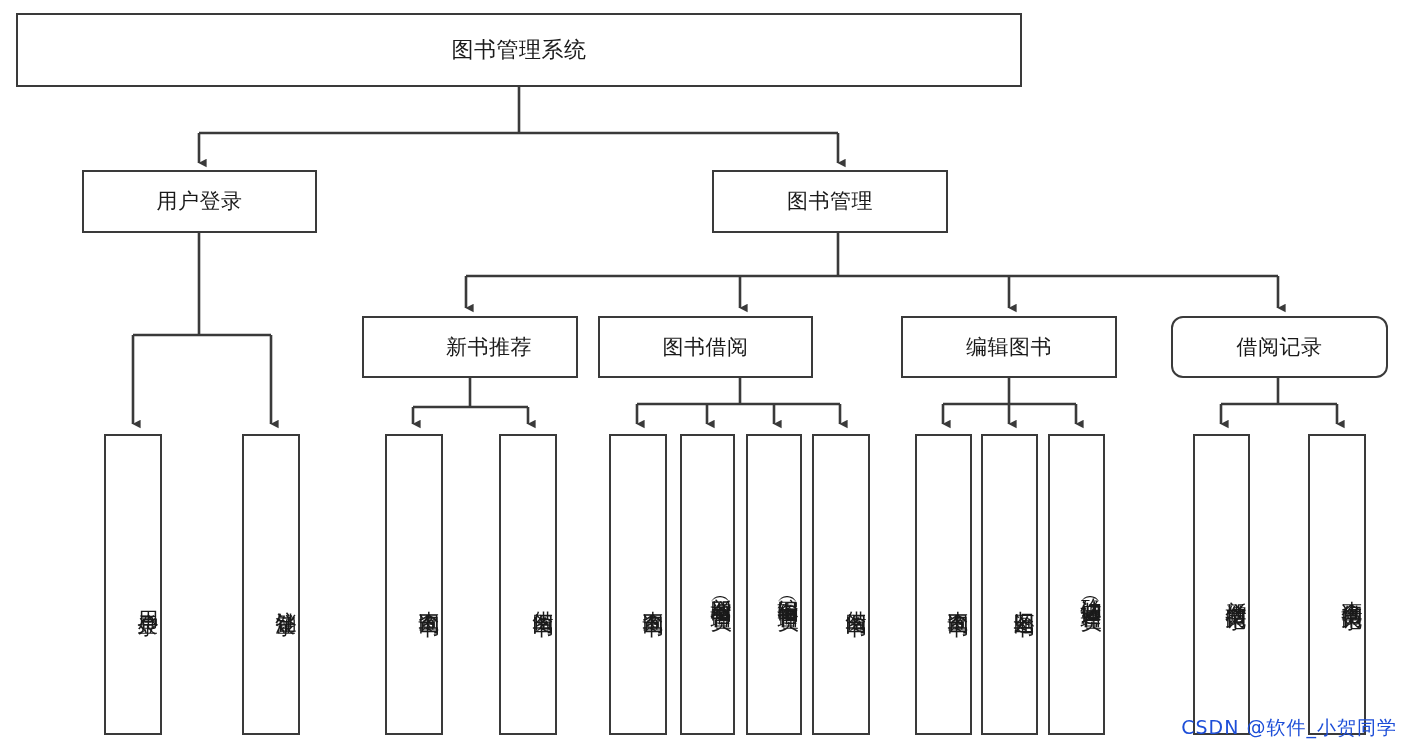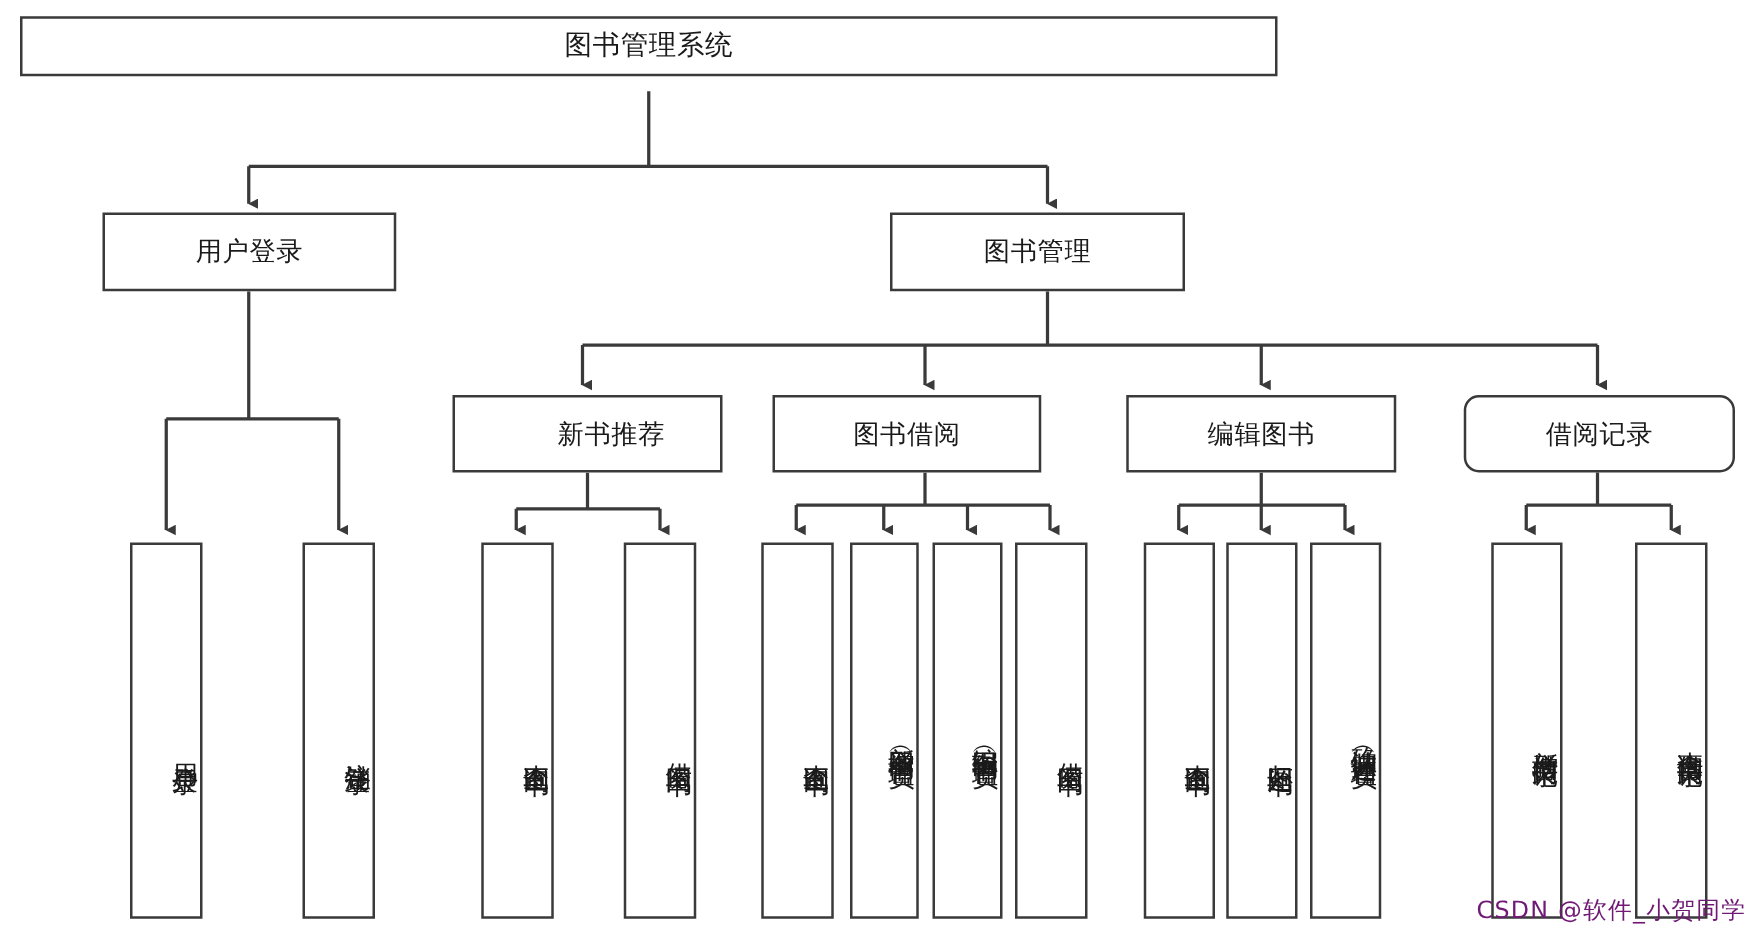--- a/index.html
+++ b/index.html
@@ -58,21 +58,21 @@
   }
   .label {
     display: block;
     white-space: pre-line;
   }
   .watermark {
     position: absolute;
     right: 8px;
     bottom: 6px;
     font-size: 19px;
-    color: #701a75;
+    color: #1d4ed8;
     letter-spacing: 1px;
     white-space: nowrap;
   }
 </style>
 </head>
 <body>
 
 <div id="canvas">
 
   <svg id="edges" viewBox="0 0 1405 747" xmlns="http://www.w3.org/2000/svg">
@@ -118,35 +118,35 @@
       <path d="M1009,404 L1009,424" marker-end="url(#arr)"></path>
       <path d="M1076,404 L1076,424" marker-end="url(#arr)"></path>
 
       <path d="M1278,378 L1278,404"></path>
       <path d="M1221,404 L1337,404"></path>
       <path d="M1221,404 L1221,424" marker-end="url(#arr)"></path>
       <path d="M1337,404 L1337,424" marker-end="url(#arr)"></path>
     </g>
   </svg>
 
-  <div class="node root horiz" style="left:16px; top:13px; width:1006px; height:48px;">
+  <div class="node root horiz" style="left:16px; top:13px; width:1006px; height:74px;">
     <span class="label">图书管理系统</span>
   </div>
 
   <div class="node horiz" style="left:82px; top:170px; width:235px; height:63px;">
     <span class="label">用户登录</span>
   </div>
   <div class="node horiz" style="left:712px; top:170px; width:236px; height:63px;">
     <span class="label">图书管理</span>
   </div>
 
   <div class="node horiz" style="left:362px; top:316px; width:216px; height:62px;padding-left:38px;">
     <span class="label">新书推荐</span>
   </div>
-  <div class="node horiz" style="left:618px; top:316px; width:215px; height:62px;">
+  <div class="node horiz" style="left:598px; top:316px; width:215px; height:62px;">
     <span class="label">图书借阅</span>
   </div>
   <div class="node horiz" style="left:901px; top:316px; width:216px; height:62px;">
     <span class="label">编辑图书</span>
   </div>
   <div class="node horiz" style="left:1171px; top:316px; width:217px; height:62px;border-radius:12px;">
     <span class="label">借阅记录</span>
   </div>
 
   <div class="node vert" style="left:104px; top:434px; width:58px; height:301px;">

